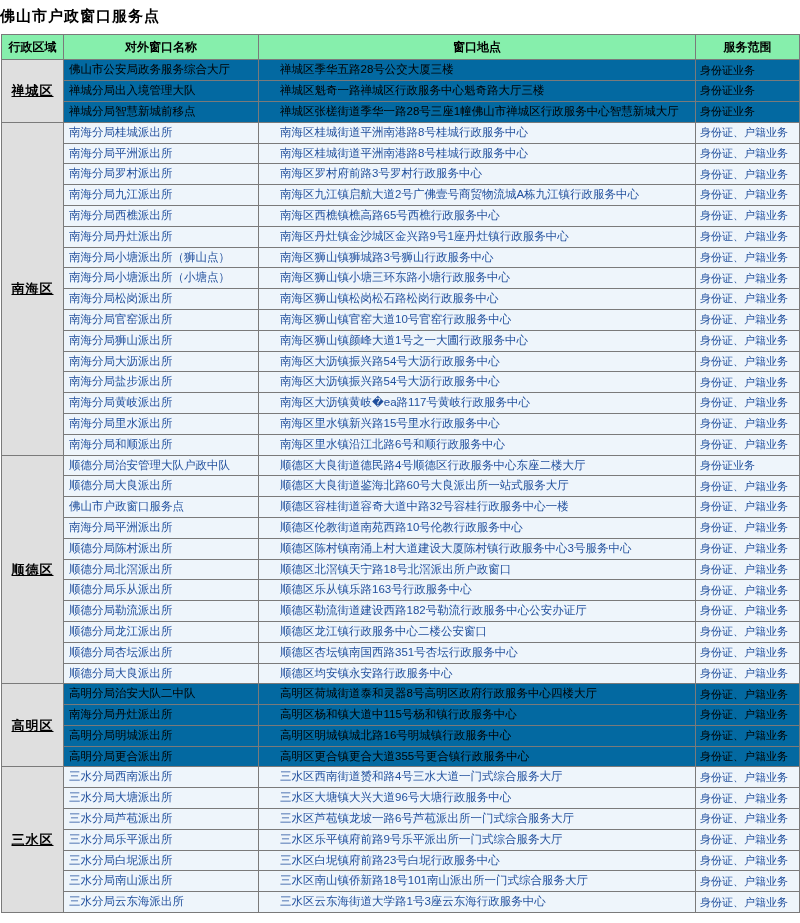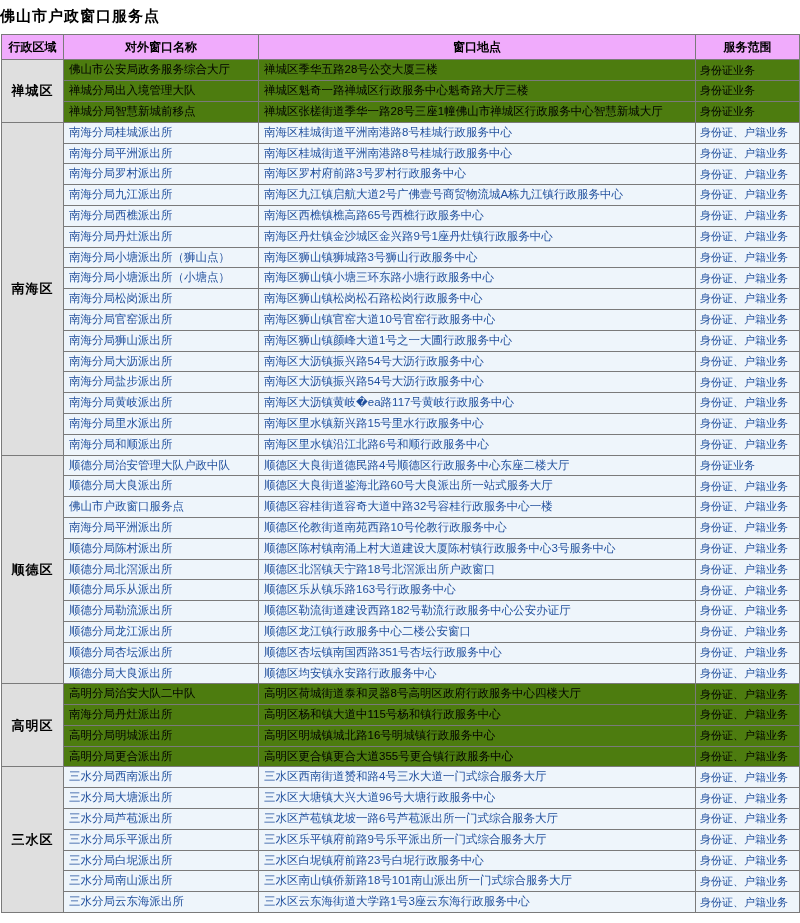--- a/index.html
+++ b/index.html
@@ -37,51 +37,52 @@
   col.c3 { width: 104px; }
   th, td {
     border: 1px solid #7a7a7a;
     font-size: 11.5px;
     line-height: 1.2;
     padding: 3px 4px;
     vertical-align: middle;
     word-break: break-all;
   }
   thead th {
-    background: #f0abfc;
+    background: #86efac;
     font-weight: bold;
     text-align: center;
     font-size: 12px;
     padding: 5px 4px;
   }
   td.region {
     text-align: center;
     font-weight: bold;
     font-size: 13px;
     letter-spacing: 1px;
     background: #dfdfdf;
     width: 62px;
+    text-decoration: underline;
   }
   td.name {
     text-align: left;
     padding-left: 5px;
   }
   td.addr {
     text-align: left;
-    padding-left: 5px;
+    padding-left: 21px;
   }
   td.scope {
     white-space: nowrap;
     font-size: 11px;
   }
   tr.tint td.name, tr.tint td.addr, tr.tint td.scope {
     background: #eef5fb;
   }
   tr.plain td.name, tr.plain td.addr, tr.plain td.scope {
-    background: #4d7c0f;
+    background: #0369a1;
   }
   tr.bluetext td.name, tr.bluetext td.addr {
     color: #1f4e9c;
   }
   tr.bluetext td.scope {
     color: #1f4e9c;
   }
 </style>
 </head>
 <body>

